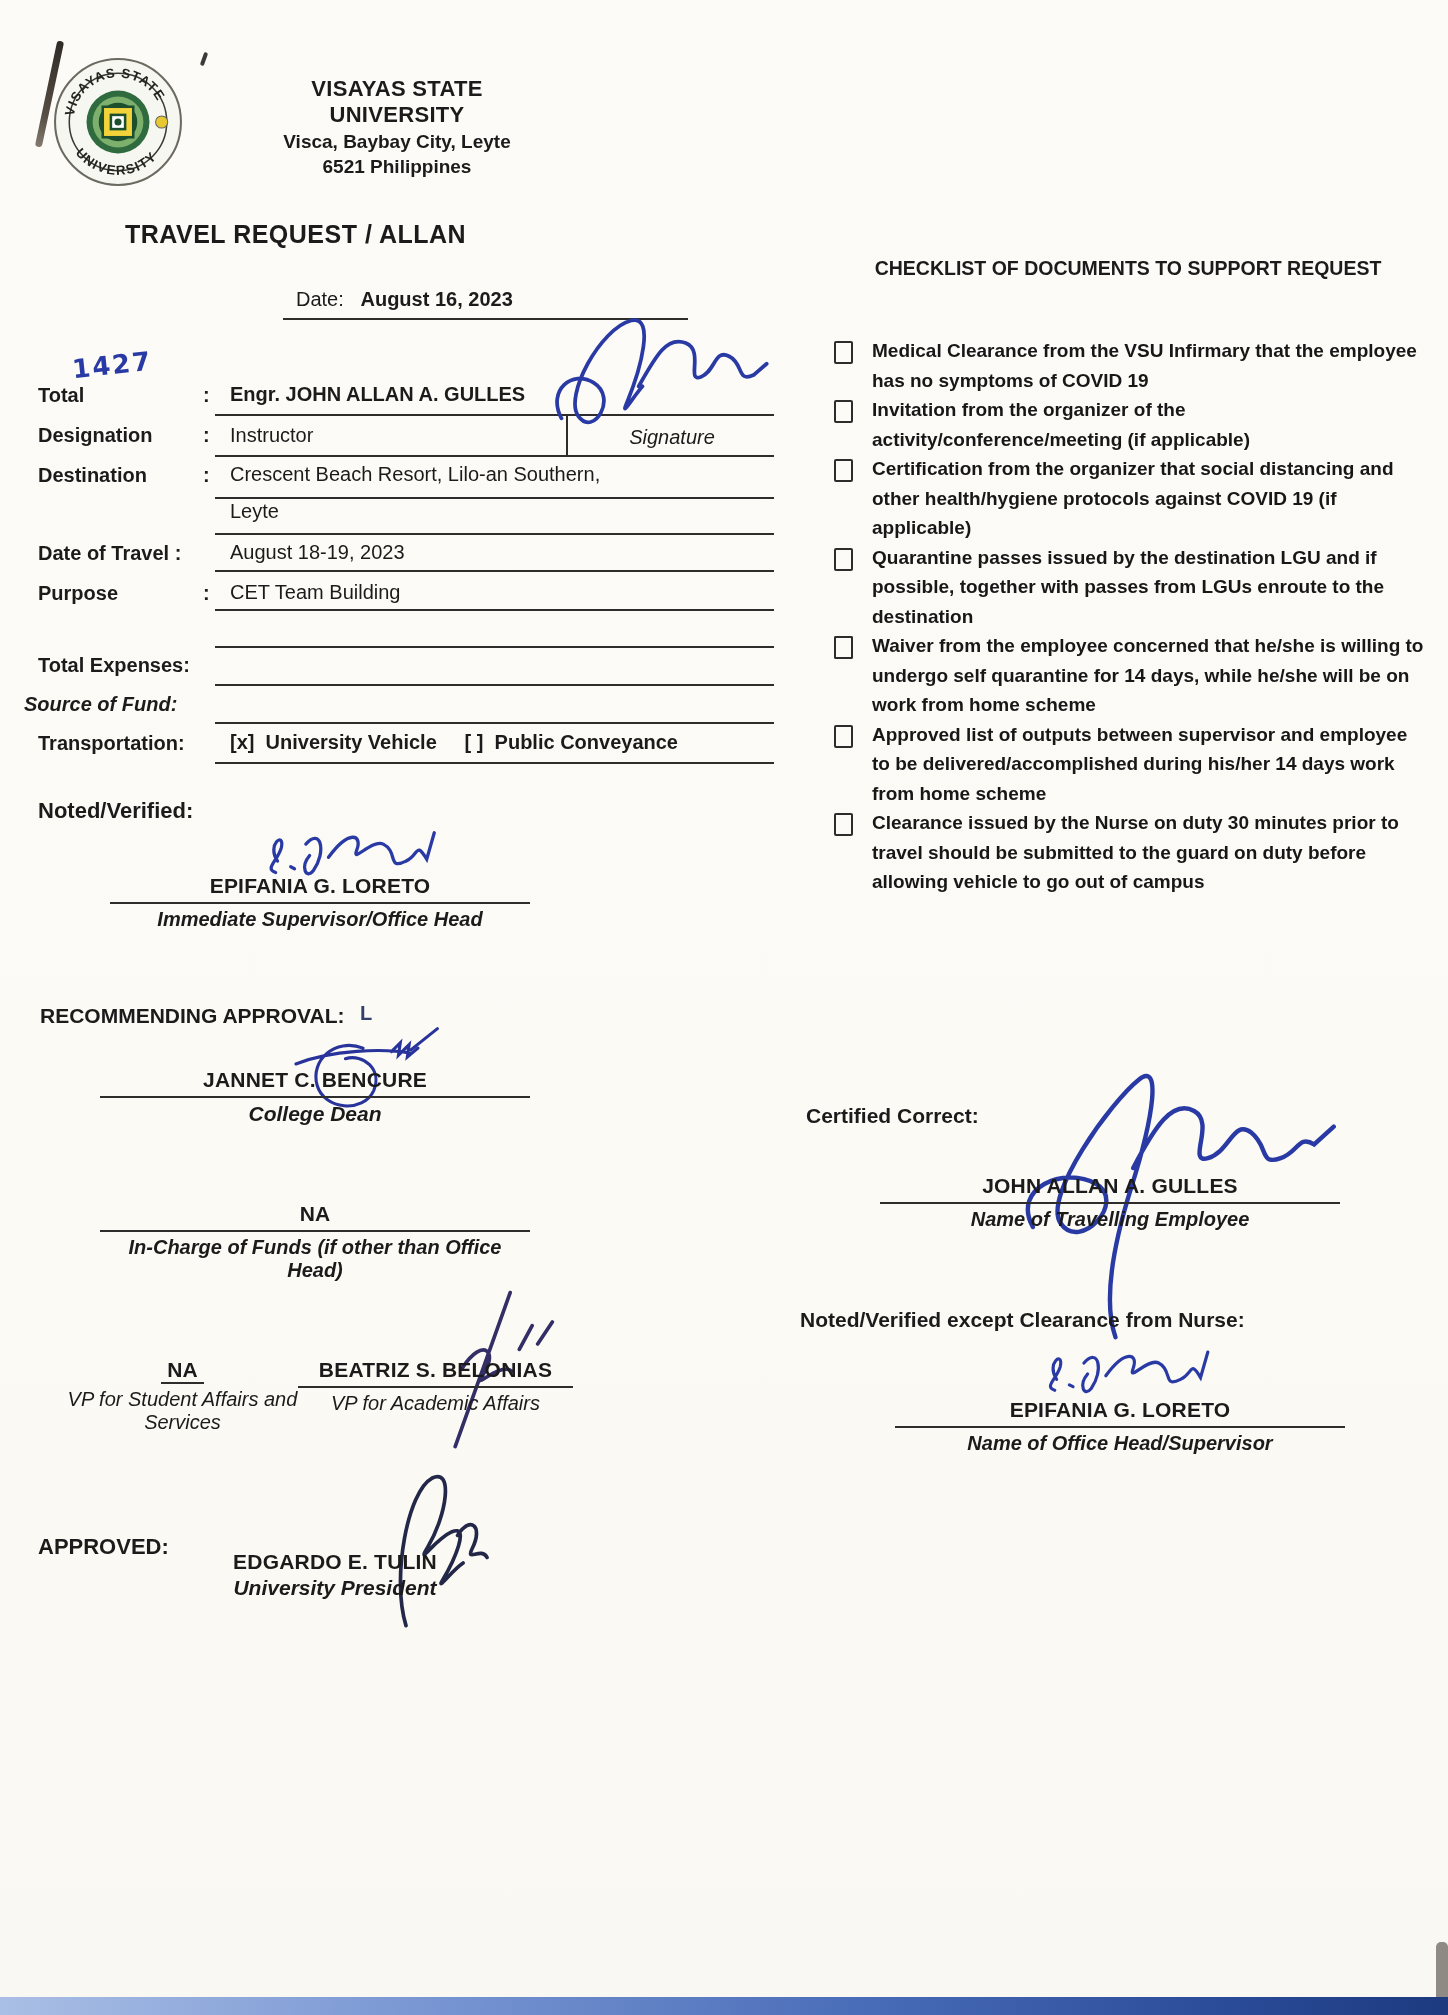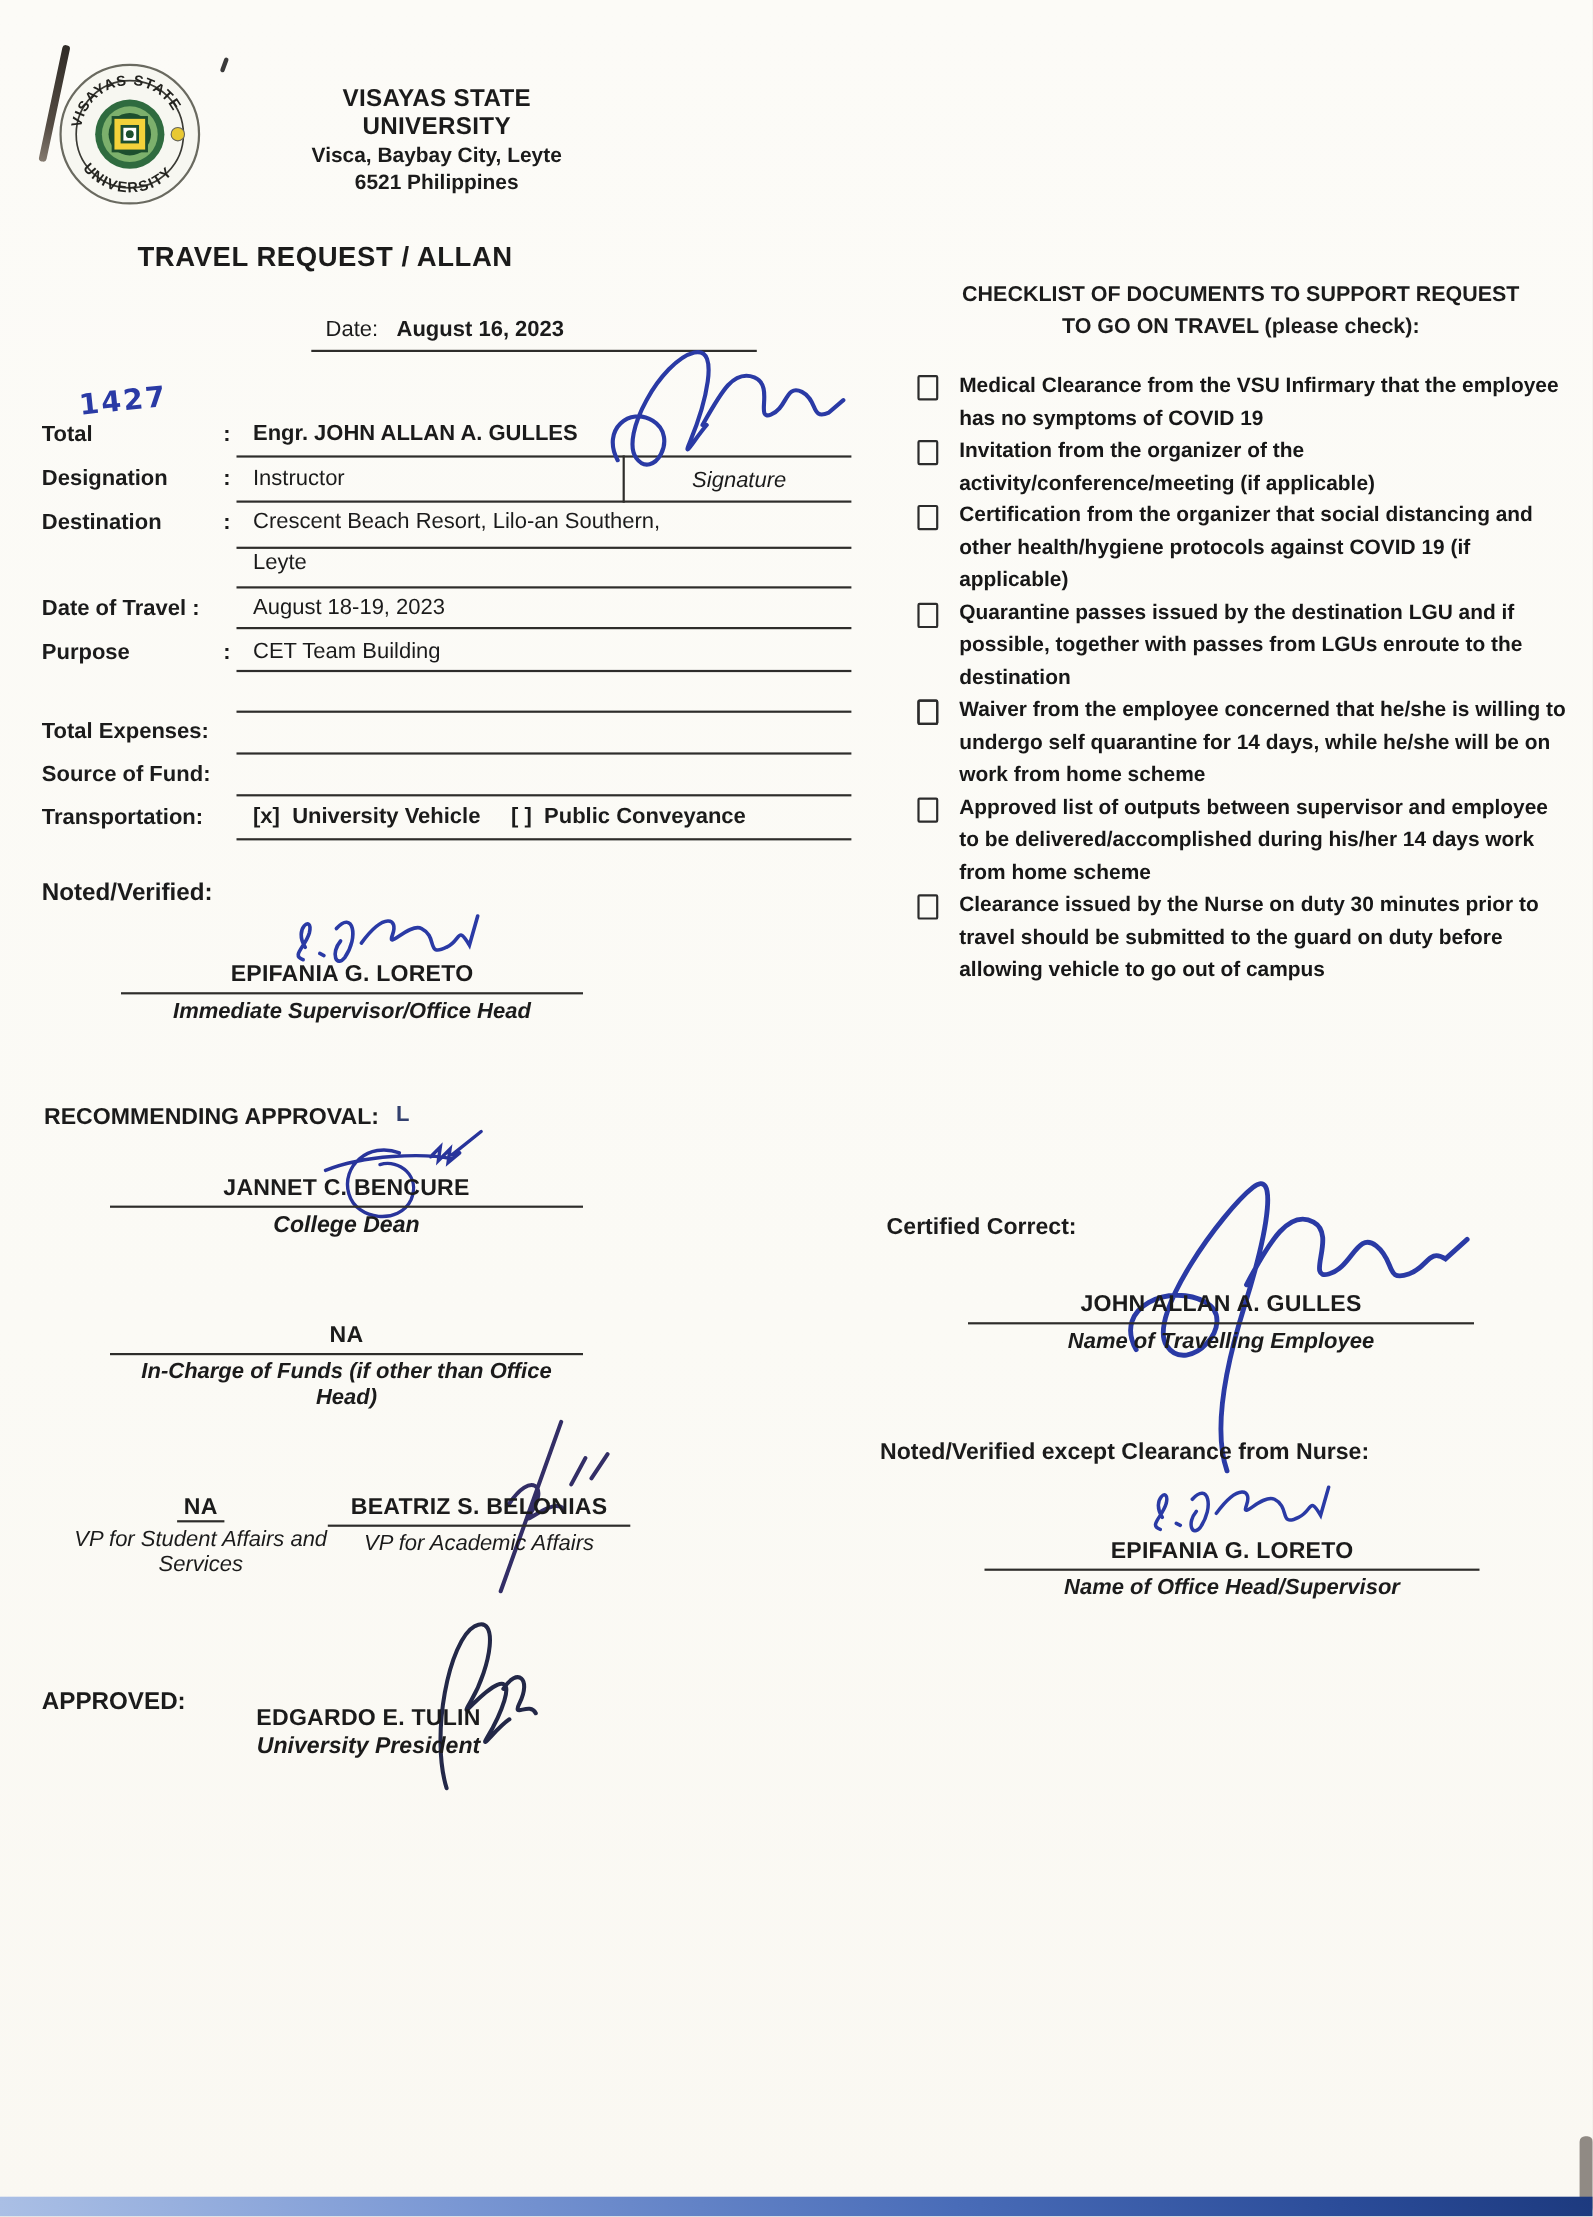--- a/index.html
+++ b/index.html
@@ -111,21 +111,21 @@
   <div class="abs colon" style="left:203px;top:582px;">:</div>
   <div class="abs val" style="left:230px;top:581px;">CET Team Building</div>
   <div class="rule" style="left:215px;top:609px;width:559px;"></div>
 
   <div class="rule" style="left:215px;top:646px;width:559px;"></div>
 
   <div class="abs lbl" style="left:38px;top:654px;">Total Expenses:</div>
   <div class="abs val" style="left:230px;top:654px;"></div>
   <div class="rule" style="left:215px;top:684px;width:559px;"></div>
 
-  <div class="abs lbl" style="left:38px;top:693px;">Source of Fund:</div>
+  <div class="abs lbl" style="left:24px;top:693px;font-style:italic;">Source of Fund:</div>
   <div class="abs val" style="left:230px;top:693px;"></div>
   <div class="rule" style="left:215px;top:722px;width:559px;"></div>
 
   <div class="abs lbl" style="left:38px;top:732px;">Transportation:</div>
   <div class="abs val-b" style="left:230px;top:731px;">
     <span>[x]</span>&nbsp;
     <span>University Vehicle</span>&nbsp;&nbsp;&nbsp;&nbsp;
     <span>[ ]</span>&nbsp;
     <span>Public Conveyance</span>
   </div>
@@ -189,21 +189,20 @@
       <path d="M52,182 C36,130 54,36 80,22 C104,10 96,62 76,96 C62,120 84,88 102,80 C122,72 104,112 92,132 C84,146 102,122 114,114 M108,84 C122,62 136,74 124,98 C116,114 134,96 140,108" stroke="#232848" stroke-width="4" stroke-linecap="round"></path>
     </svg>
   </div>
   <div class="sig-block" style="left:180px;top:1550px;width:310px;">
     <div class="sig-name">EDGARDO E. TULIN</div>
     <div class="sig-role" style="font-size:21px;margin-top:2px;">University President</div>
   </div>
 
   <div class="abs chk-title" style="left:838px;top:254px;width:580px;">
     <div>CHECKLIST OF DOCUMENTS TO SUPPORT REQUEST</div>
-    <div>TO GO ON TRAVEL (please check):</div>
   </div>
 
   <ul class="chk abs" style="left:824px;top:336px;width:606px;">
     <li><span class="cbx"></span><span>Medical Clearance from the VSU Infirmary that the employee has no symptoms of COVID 19</span></li>
     <li><span class="cbx"></span><span>Invitation from the organizer of the activity/conference/meeting (if applicable)</span></li>
     <li><span class="cbx"></span><span>Certification from the organizer that social distancing and other health/hygiene protocols against COVID 19 (if applicable)</span></li>
     <li><span class="cbx"></span><span>Quarantine passes issued by the destination LGU and if possible, together with passes from LGUs enroute to the destination</span></li>
     <li><span class="cbx"></span></li>
     <li><span class="cbx"></span><span>Waiver from the employee concerned that he/she is willing to undergo self quarantine for 14 days, while he/she will be on work from home scheme</span></li>
     <li><span class="cbx"></span><span>Approved list of outputs between supervisor and employee to be delivered/accomplished during his/her 14 days work from home scheme</span></li>

